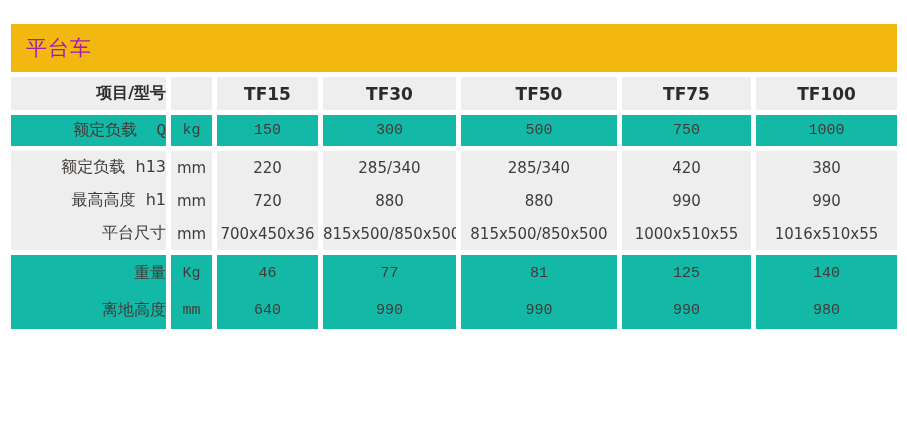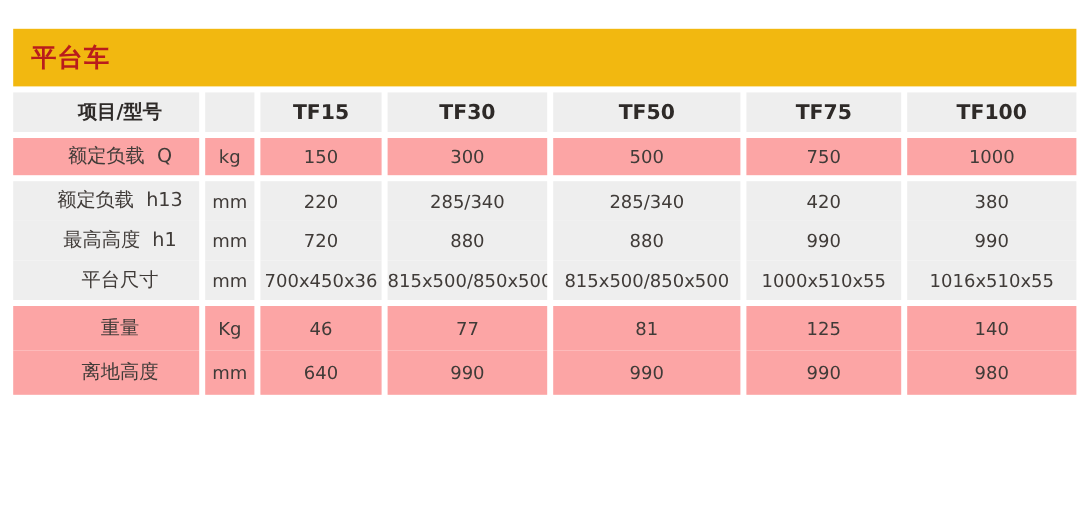--- a/index.html
+++ b/index.html
@@ -15,23 +15,23 @@
     position: absolute;
     left: 6px;
     top: 24px;
     width: 896px;
   }
   .title-bar {
     margin: 0 5px 5px 5px;
     height: 48px;
     line-height: 48px;
     background: #F2B810;
-    color: #b91c1c;
+    color: #a21caf;
     font-size: 21px;
-    font-weight: bold;
+    font-weight: normal;
     padding-left: 15px;
     letter-spacing: 1px;
   }
   table.spec {
     width: 100%;
     border-collapse: separate;
     border-spacing: 5px 0;
     table-layout: fixed;
   }
   td {
@@ -45,30 +45,30 @@
   }
   tr.hdr td {
     height: 33px;
     background: #EEEEEE;
     font-weight: bold;
     font-size: 17px;
     color: #2E2A28;
   }
   tr.hdr td.label { font-size: 16px; }
   td.label {
-    text-align: center;
+    text-align: right;
     padding-left: 23px;
     font-size: 16px;
     white-space: pre;
   }
   tr.spacer td {
     height: 5px;
     background: transparent;
   }
-  tr.cream td { background: #fca5a5; }
+  tr.cream td { background: #14b8a6; font-family: Liberation Mono, monospace; }
   tr.gray td { background: #EEEEEE; }
   tr.r31 td { height: 31px; }
   tr.r33 td { height: 33px; }
   tr.r37 td { height: 37px; }
 </style>
 </head>
 <body>
 
 <div class="sheet">
   <div class="title-bar">平台车</div>

